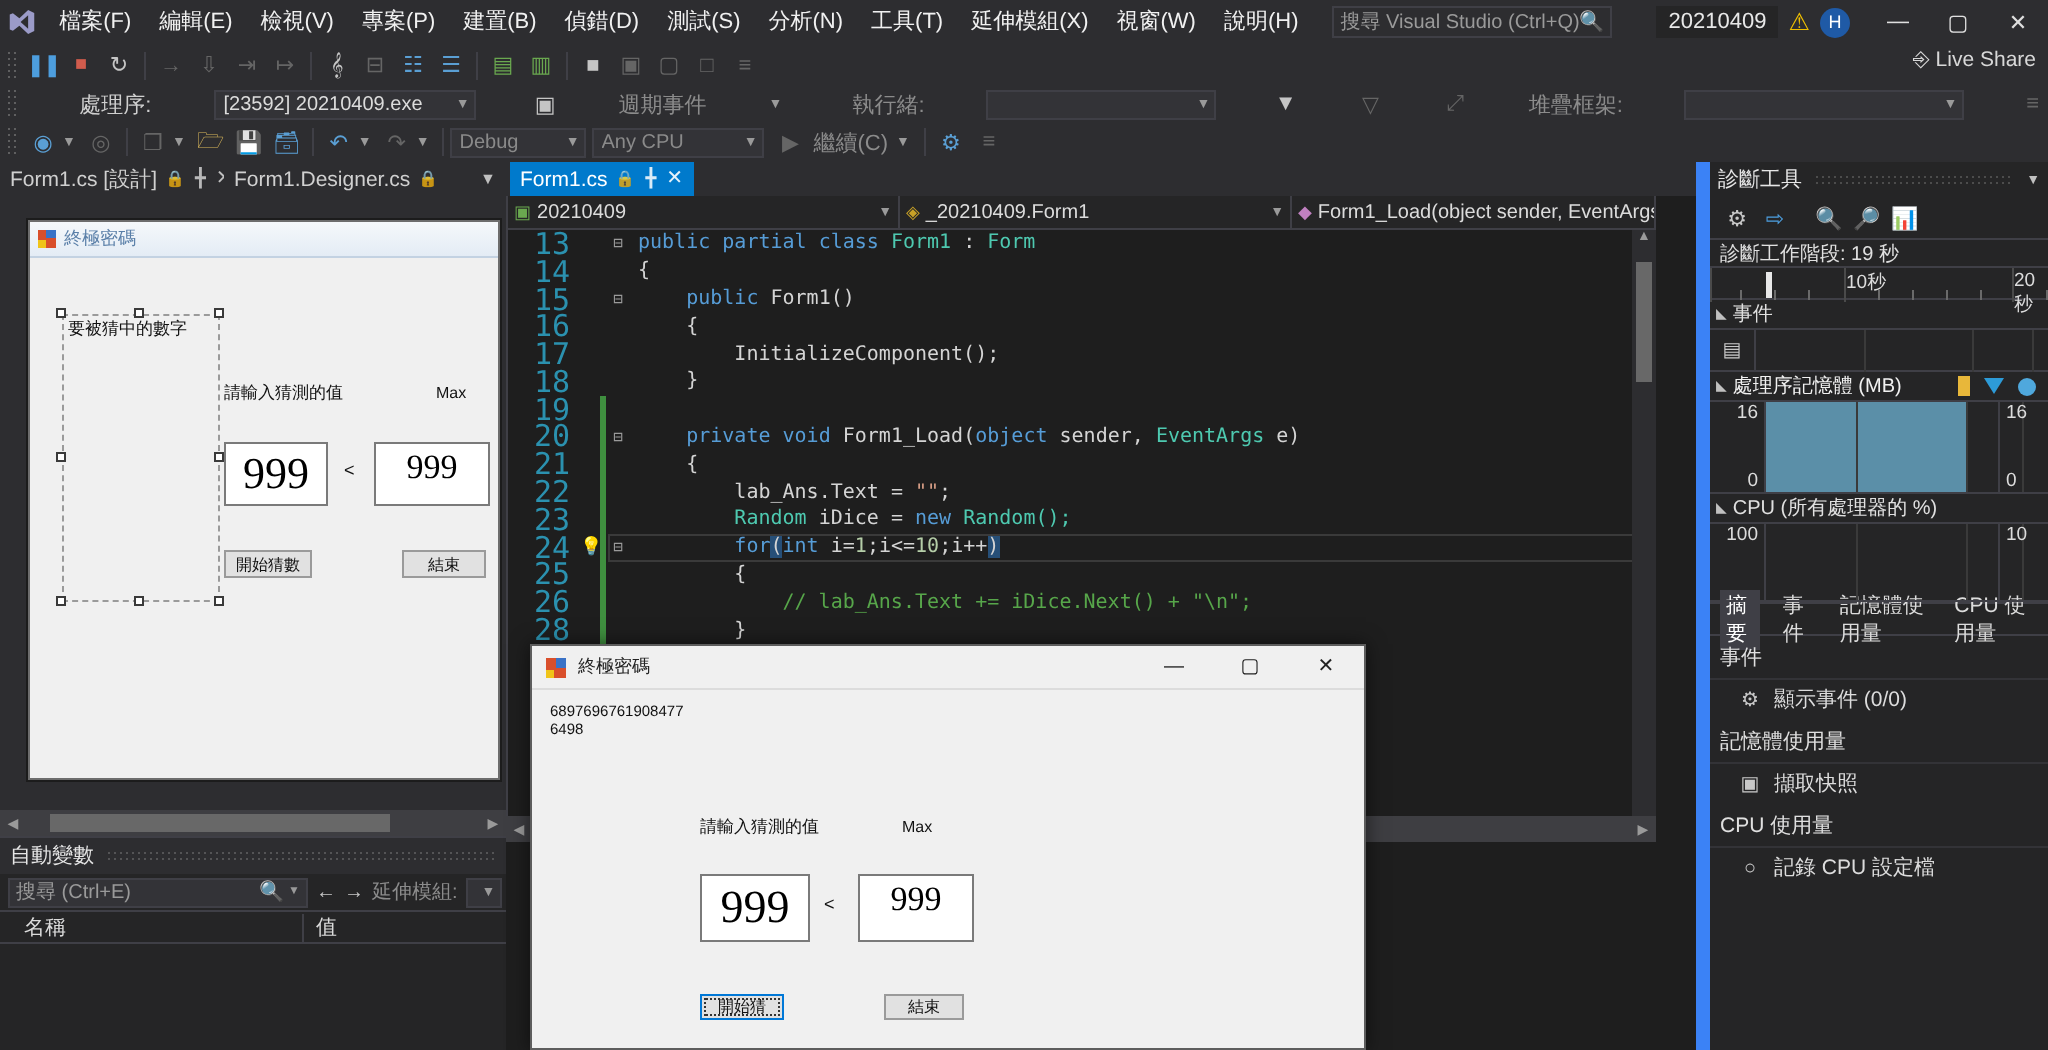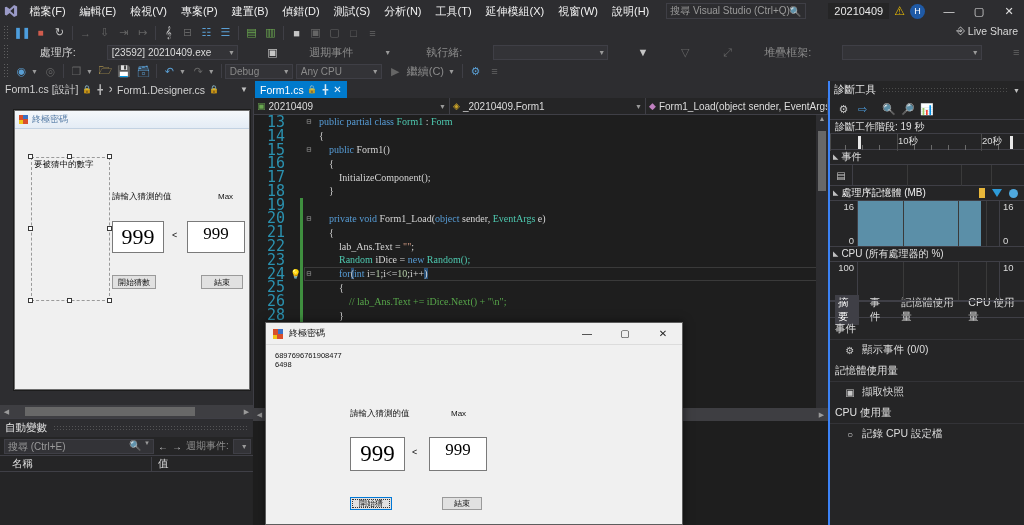--- a/index.html
+++ b/index.html
@@ -159,21 +159,21 @@
     flex: 1; height: 6px; margin-left: 6px; opacity: .5;
     background-image: radial-gradient(#7b7b7b 36%, transparent 37%);
     background-size: 3px 3px;
   }
   .autos-search {
     height: 18px; display: flex; align-items: center; padding: 0 4px; gap: 4px;
     background: #252526;
   }
   .autos-search .sfield {
     flex: 0 0 150px; height: 15px; background: #333337; border: 1px solid #3f3f46;
-    display: flex; padding: 0 3px; font-size: 10px; color: #9a9a9a;
+    display: flex; align-items: center; padding: 0 3px; font-size: 10px; color: #9a9a9a;
   }
   .autos-search .nav { color: #c8c8c8; font-size: 10px; }
   .autos-search .lbl2 { font-size: 10px; color: #8b8b8b; white-space: nowrap; }
   .autos-cols {
     height: 17px; display: flex; align-items: center; border-top: 1px solid #3f3f46;
     border-bottom: 1px solid #3f3f46; font-size: 10.5px; color: #dcdcdc; background: #252526;
   }
   .autos-cols .c1 { width: 152px; padding-left: 12px; border-right: 1px solid #3f3f46; }
   .autos-cols .c2 { padding-left: 6px; flex: 1; }
 
@@ -199,21 +199,21 @@
     white-space: pre;
   }
   .gut-num {
     width: 36px; text-align: right; padding-right: 5px; color: #2b91af;
     font-family: "DejaVu Sans Mono", monospace; font-size: 15px; flex: 0 0 36px;
   }
   .bulb { width: 10px; flex: 0 0 10px; text-align: center; font-size: 9px; color: #ffd54a; }
   .chg { width: 3px; flex: 0 0 3px; height: 13.8px; }
   .chg.g { background: #3f8f3f; }
   .outline { width: 12px; flex: 0 0 12px; text-align: center; color: #9a9a9a; font-size: 8px; }
-  .ctext { flex: 1; color: #d4d4d4; padding-left: 4px; font-family: Liberation Serif, serif; }
+  .ctext { flex: 1; color: #d4d4d4; padding-left: 4px; }
   .k { color: #569cd6; }   
   .kc { color: #4ec9b0; }  
   .s { color: #d69d85; }   
   .cm { color: #57a64a; }  
   .n { color: #b5cea8; }  
   .line-hl { position: absolute; left: 50px; right: 6px; height: 13.8px; border: 1px solid #3a3a3a; }
   .sel { background: #264f78; }
 
   .editor-vscroll {
     position: absolute; right: 0; top: 17px; width: 12px; bottom: 0; background: #2d2d30;
@@ -226,22 +226,22 @@
   }
   .editor-hscroll .arrow { width: 13px; text-align: center; color: #9a9a9a; font-size: 7px; }
   .editor-hscroll .thumb { height: 9px; background: #686868; }
 
   .below-editor {
     position: absolute; left: 253px; top: 421px; width: 575px; height: 104px; background: #1e1e1e;
   }
 
   
   .diag {
-    position: absolute; right: 0; top: 81px; width: 196px; height: 444px; background: #252526;
-    border-left: 2px solid #3b82f6;
+    position: absolute; right: 0; top: 81px; width: 176px; height: 444px; background: #252526;
+    border-left: 7px solid #3b82f6;
   }
   .diag-header {
     height: 18px; display: flex; align-items: center; padding: 0 4px; background: #252526;
     font-size: 10.5px; color: #e6e6e6;
   }
   .diag-header .dots {
     flex: 1; height: 6px; margin: 0 6px; opacity: .45;
     background-image: radial-gradient(#7b7b7b 36%, transparent 37%);
     background-size: 3px 3px;
   }
@@ -530,21 +530,21 @@
       <span class="dots"></span>
     </div>
     <div class="autos-search">
       <div class="sfield">
         <span style="flex:1">搜尋 (Ctrl+E)</span>
         <span>🔍</span>
         <span style="font-size:6px;margin-left:2px">▼</span>
       </div>
       <span class="nav">←</span>
       <span class="nav">→</span>
-      <span class="lbl2">週期事件:</span>
+      <span class="lbl2">延伸模組:</span>
       <div class="combo dim" style="width:42px">
         <span class="cv"></span>
         <span class="car">▼</span>
       </div>
     </div>
     <div class="autos-cols">
       <div class="c1">名稱</div>
       <div class="c2">值</div>
     </div>
   </div>

